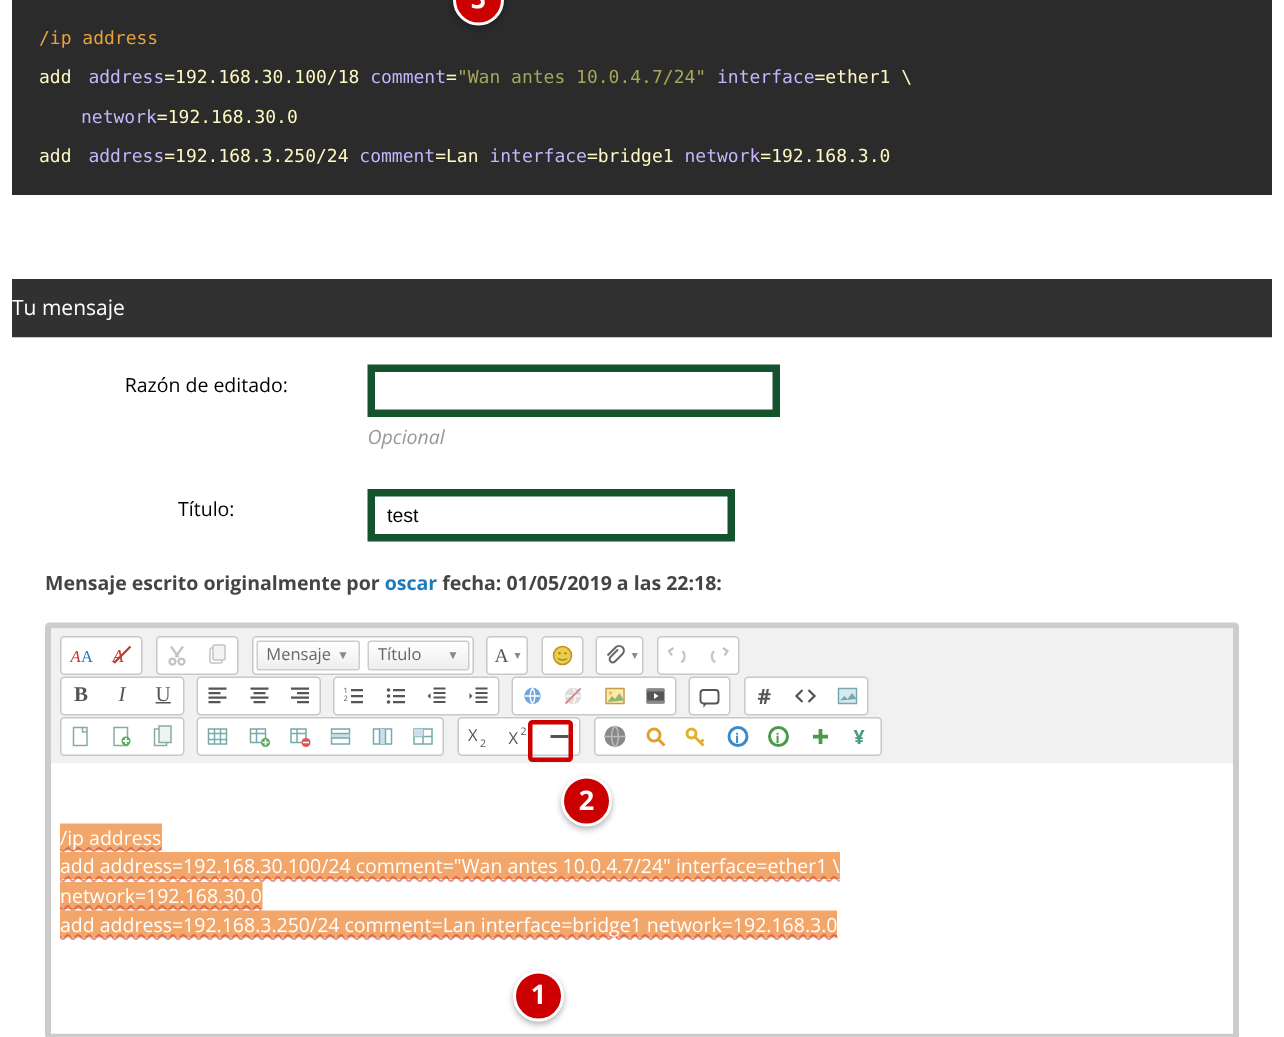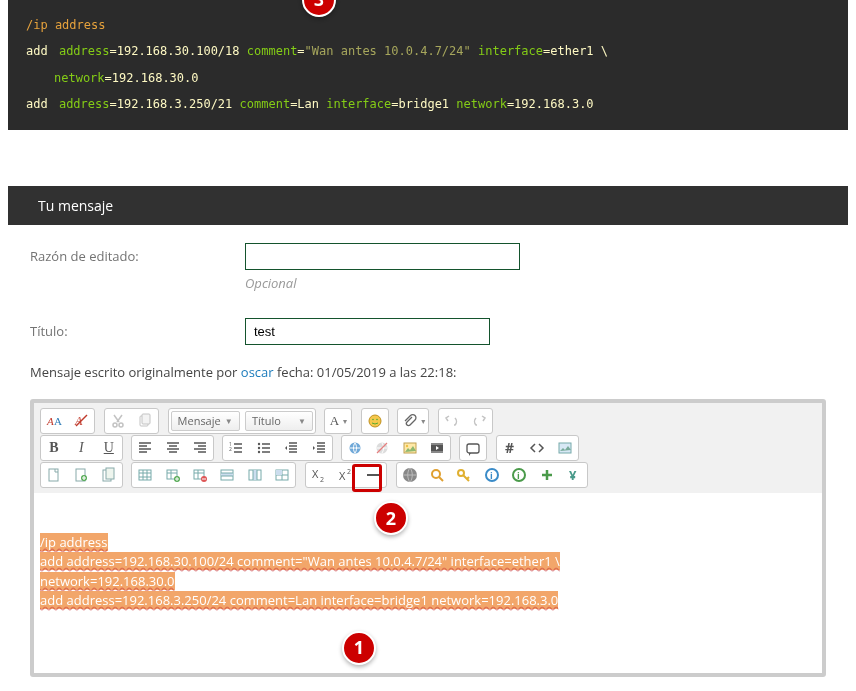--- a/index.html
+++ b/index.html
@@ -9,21 +9,21 @@
     background: #2b2b2b;
     color: #f8f8f2;
     padding: 12px 18px;
     font-family: Consolas, Monaco, monospace;
     font-size: 12px;
     line-height: 2.2;
     margin: 0 8px;
     position: relative;
   }
   .kw-orange { color: #e6a23c; }
-  .kw-teal { color: #84cc16; }
+  .kw-teal { color: #c4b5fd; }
   .kw-plain { color: #fef9c3; }
   .kw-olive { color: #a6a65c; }
   
   .badge-circle {
     position: absolute;
     width: 34px; height: 34px;
     border-radius: 50%;
     background: #cc0000;
     color: #fff;
     font-weight: bold;
@@ -33,29 +33,29 @@
     box-shadow: 0 2px 4px rgba(0,0,0,.3);
     z-index: 10;
   }
   
   .spacer { height: 56px; }
   
   .form-section { margin: 0 8px; }
   .section-header {
     background: #313131;
     color: #fff;
-    padding: 10px 30px;
+    padding: 10px 0;
     font-size: 14px;
   }
   .section-body { padding: 18px 22px; background: #fff; }
   
   .form-row { display: flex; margin-bottom: 18px; align-items: flex-start; }
-  .form-label { width: 215px; flex-shrink: 0; color: #737373; padding-top: 4px; }
+  .form-label { width: 215px; flex-shrink: 0; color: #000000; padding-top: 4px; text-align: center; }
   .form-input {
-    border: 1px solid #14532d;
+    border: 5px solid #14532d;
     padding: 5px 8px;
     font-size: 13px;
     width: 245px;
     background: #fff;
   }
   .hint { color: #999; font-size: 13px; margin-top: 4px; font-style: italic; }
   
   .meta-line { color: #444; padding: 0 0 14px 0; }
   .meta-line a { color: #1b7bbb; text-decoration: none; }
   
@@ -142,21 +142,21 @@
   </div>
   <div>
     <span class="kw-plain">add</span>
     <span class="kw-teal" style="margin-left:4px;">address</span><span class="kw-plain">=192.168.30.100/18 </span><span class="kw-teal">comment</span><span class="kw-plain">=</span><span class="kw-olive">"Wan antes 10.0.4.7/24"</span><span class="kw-teal"> interface</span><span class="kw-plain">=ether1 \</span>
   </div>
   <div style="padding-left:28px;">
     <span class="kw-teal">network</span><span class="kw-plain">=192.168.30.0</span>
   </div>
   <div>
     <span class="kw-plain">add</span>
-    <span class="kw-teal" style="margin-left:4px;">address</span><span class="kw-plain">=192.168.3.250/21 </span><span class="kw-teal">comment</span><span class="kw-plain">=Lan </span><span class="kw-teal">interface</span><span class="kw-plain">=bridge1 </span><span class="kw-teal">network</span><span class="kw-plain">=192.168.3.0</span>
+    <span class="kw-teal" style="margin-left:4px;">address</span><span class="kw-plain">=192.168.3.250/24 </span><span class="kw-teal">comment</span><span class="kw-plain">=Lan </span><span class="kw-teal">interface</span><span class="kw-plain">=bridge1 </span><span class="kw-teal">network</span><span class="kw-plain">=192.168.3.0</span>
   </div>
 </div>
 
 <div class="spacer"></div>
 
 <div class="form-section">
   <div class="section-header">Tu mensaje</div>
   <div class="section-body">
     <div class="form-row">
       <div class="form-label">Razón de editado:</div>
@@ -165,21 +165,21 @@
         <div class="hint">Opcional</div>
       </div>
     </div>
     <div class="form-row" style="margin-top:26px;">
       <div class="form-label">Título:</div>
       <div>
         <input class="form-input" value="test" style="">
       </div>
     </div>
 
-    <div class="meta-line" style="margin-top:12px;">
+    <div class="meta-line" style="margin-top:12px;font-weight:bold;">
       <span>Mensaje escrito originalmente por </span><a href="#">oscar</a><span> fecha: 01/05/2019 a las 22:18:</span>
     </div>
 
     <div class="editor-wrap">
       <div class="toolbar">
 
         <div class="tb-row">
           <span class="tb-group">
             <span class="tb-btn">
               <svg width="16" height="16">

